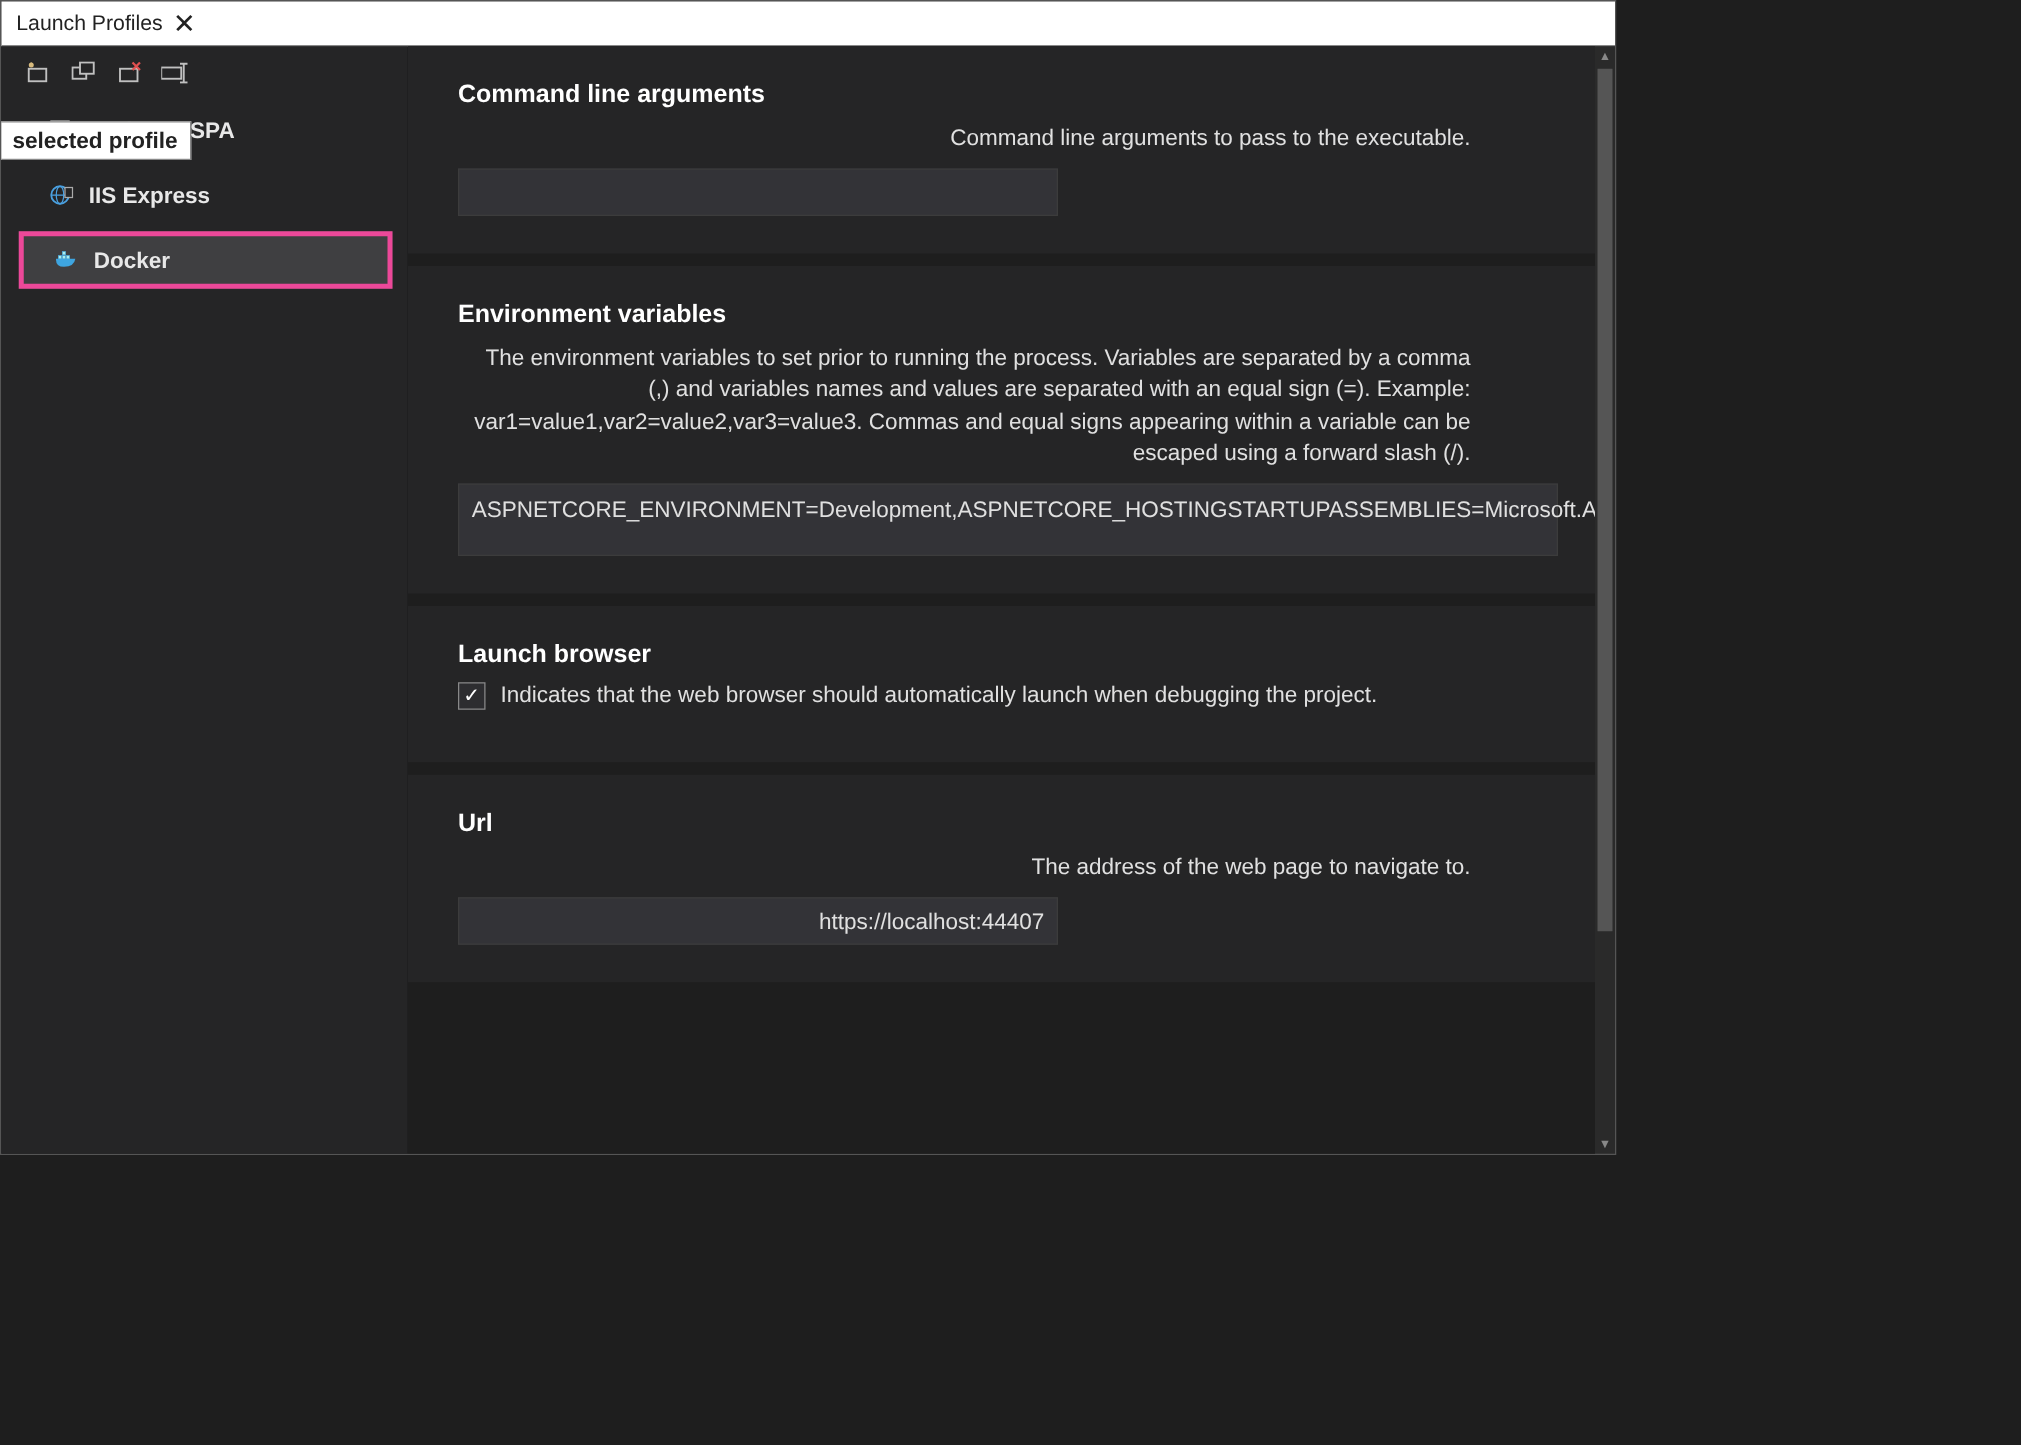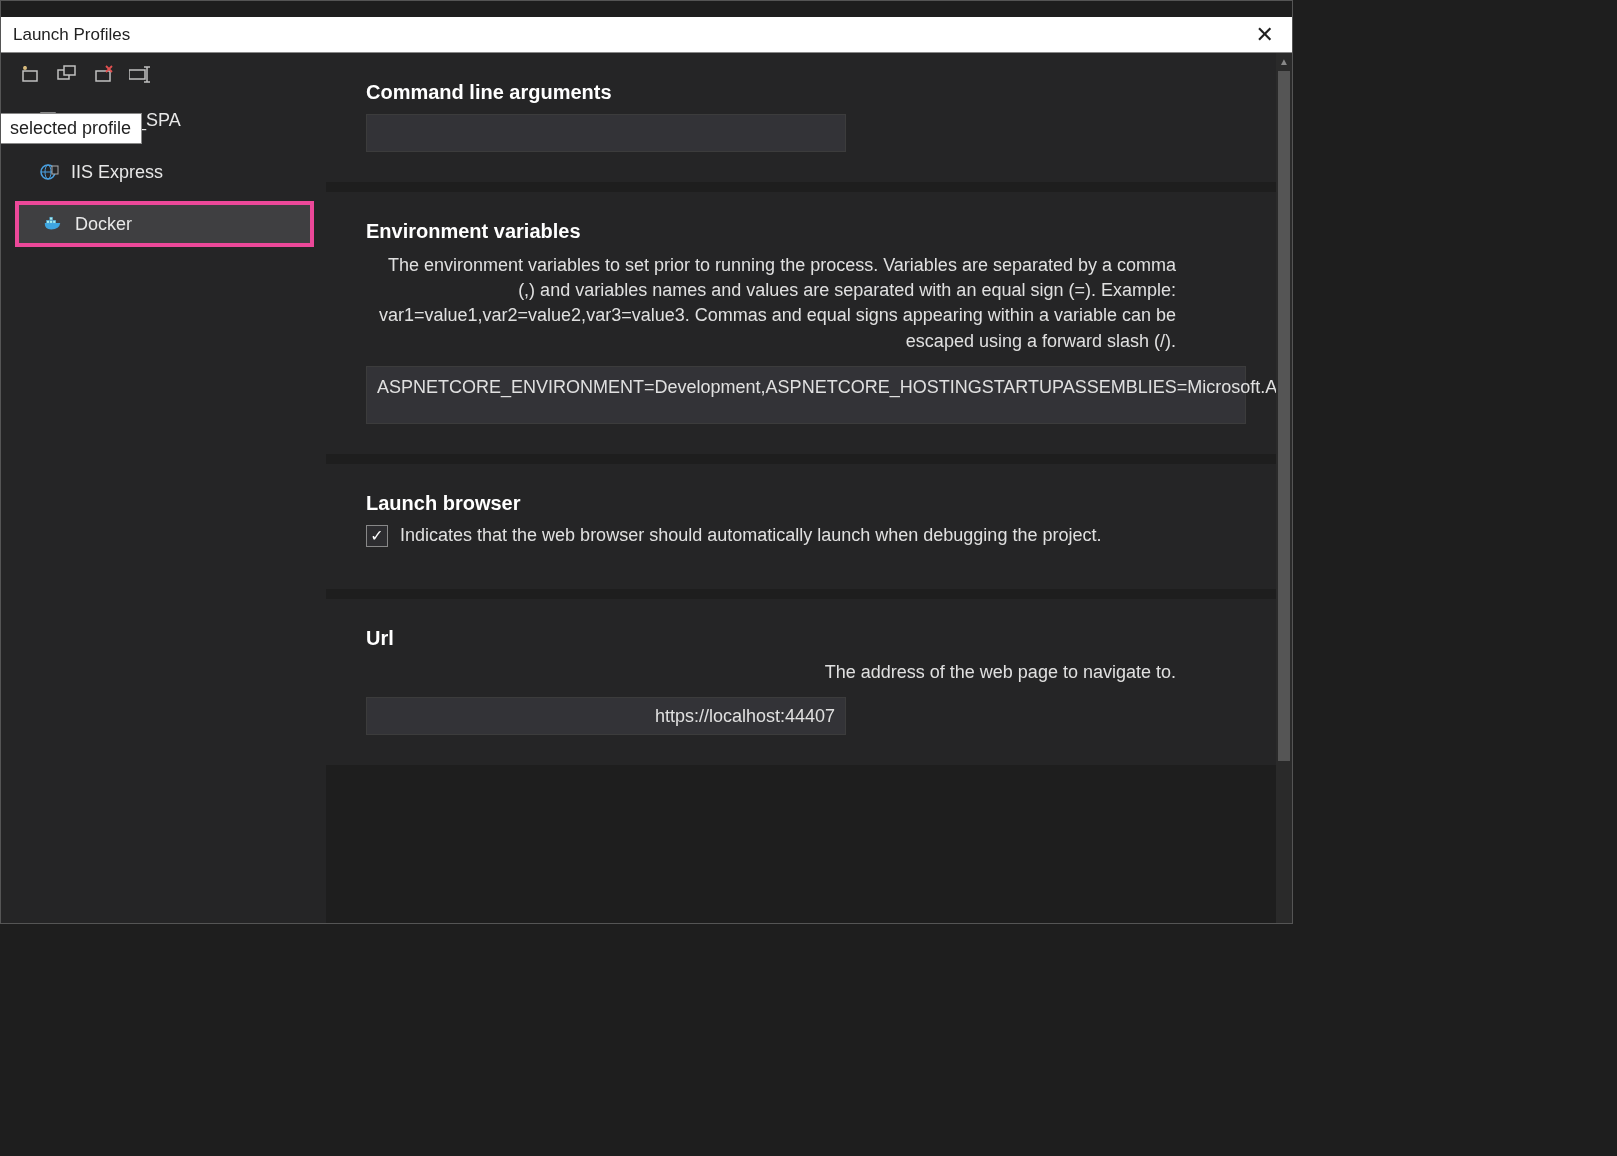--- a/index.html
+++ b/index.html
@@ -11,43 +11,42 @@
     height: 924px;
     overflow: hidden;
     border: 1px solid #555;
   }
   .titlebar {
     background: #fff;
     color: #222;
     height: 36px;
     display: flex;
     align-items: center;
-    justify-content: space-between;
     padding: 0 10px 0 12px;
     font-size: 17px;
     border-bottom: 1px solid #888;
-    margin-top: 16px;
   }
   .titlebar .close {
     font-size: 22px;
     line-height: 1;
     padding: 4px 8px;
     cursor: pointer;
   }
   .body-wrap {
     display: flex;
     height: calc(100% - 36px);
     position: relative;
   }
   .sidebar {
     width: 325px;
     background: #252526;
     display: flex;
     flex-direction: column;
     position: relative;
+    font-weight: bold;
   }
   .toolbar {
     display: flex;
     gap: 14px;
     padding: 10px 20px;
     align-items: center;
     height: 42px;
   }
   .toolbar .tb-icon {
     width: 22px;
@@ -253,20 +252,21 @@
         <span>Docker</span>
       </div>
     </div>
   </div>
 
   <div class="content">
     <div class="scroll-area">
 
       <div class="section">
         <h3>Command line arguments</h3>
+        <p class="desc">Command line arguments to pass to the executable.</p>
         <div class="txt-input"></div>
       </div>
 
       <div class="section">
         <h3>Environment variables</h3>
         <p class="desc">The environment variables to set prior to running the process. Variables are separated by a comma (,) and variables names and values are separated with an equal sign (=). Example: var1=value1,var2=value2,var3=value3. Commas and equal signs appearing within a variable can be escaped using a forward slash (/).</p>
         <div class="txt-input wide">ASPNETCORE_ENVIRONMENT=Development,ASPNETCORE_HOSTINGSTARTUPASSEMBLIES=Microsoft.AspNetCore.SpaProxy</div>
       </div>
 
       <div class="section" style="padding-bottom:42px;">

